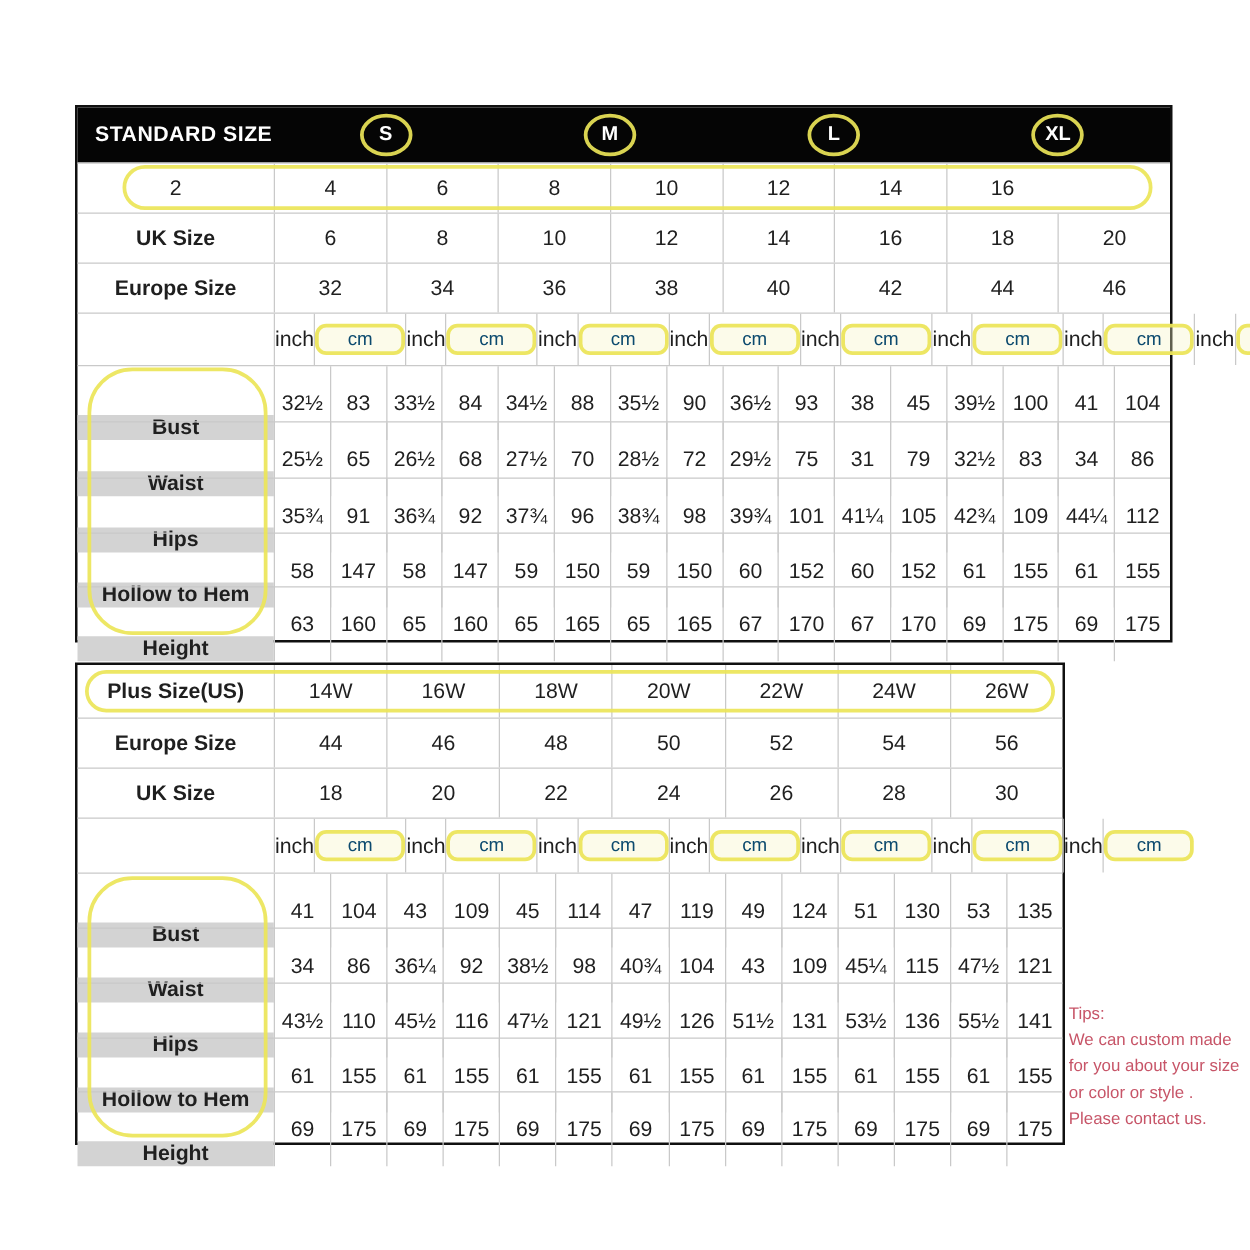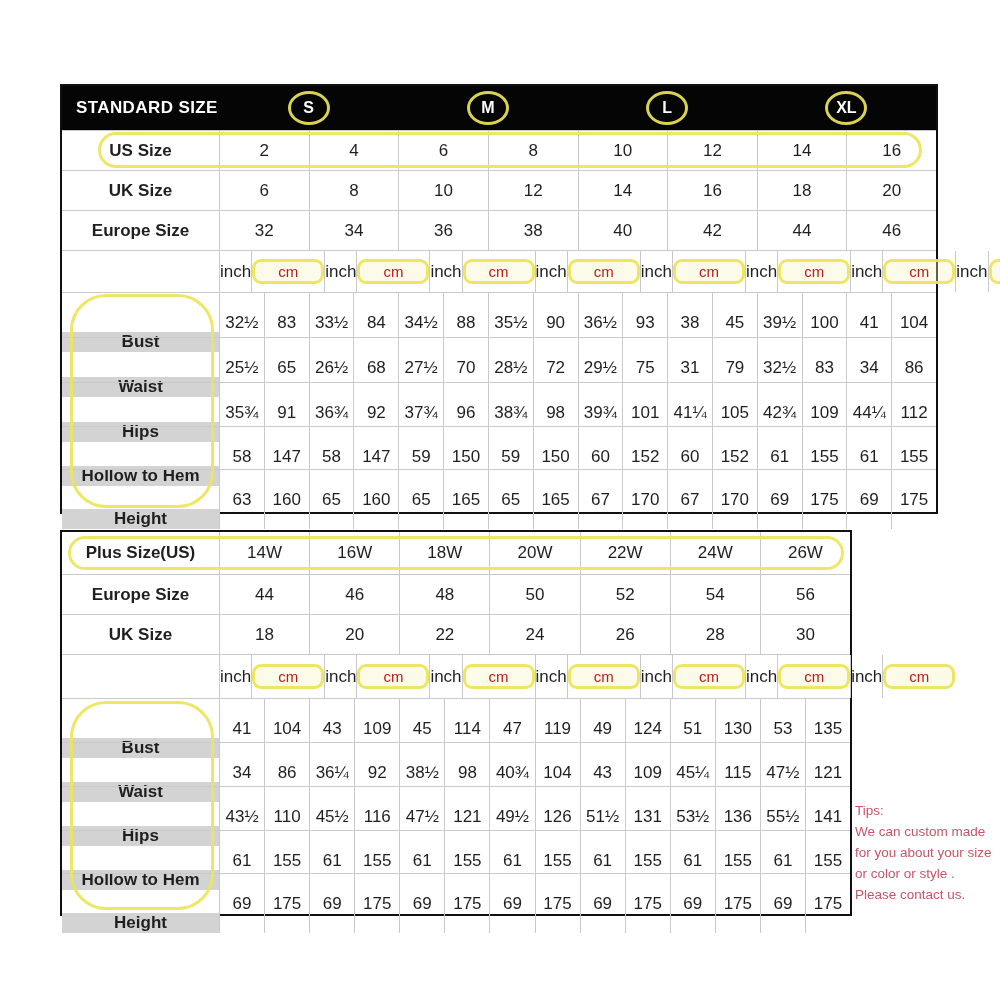--- a/index.html
+++ b/index.html
@@ -34,21 +34,21 @@
   .thead .ttl{justify-content:flex-start;padding-left:14px;font-weight:bold;
     font-size:17px;letter-spacing:.4px;}
   .size-circle{display:inline-flex;align-items:center;justify-content:center;
     min-width:42px;height:34px;padding:0 6px;border:3px solid var(--yellow);
     border-radius:50%;color:#fff;font-weight:bold;font-size:16px;}
 
   .lbl{font-weight:bold;font-size:15.5px;color:#111;}
   .grey{background:var(--labelbg);margin-top:39px;}
   .unit{font-size:15px;color:#2a2a2a;}
   .cm-badge{display:inline-block;padding:1px 23px;border:3px solid var(--yellow);
-    border-radius:9px;background:var(--yellow-soft);font-size:15px;color:#b91c1c;}
+    border-radius:9px;background:var(--yellow-soft);font-size:15px;color:#0c4a6e;}
 
   .hl{position:absolute;border:3px solid var(--yellow);pointer-events:none;z-index:5;}
 
   #tips{position:absolute;left:855px;top:800px;width:150px;color:var(--tipred);
     font-size:13.5px;line-height:21px;}
   #tips .tline{white-space:nowrap;}
 </style>
 </head>
 <body>
 
@@ -65,21 +65,20 @@
           <span class="size-circle">M</span>
         </div>
         <div>
           <span class="size-circle">L</span>
         </div>
         <div>
           <span class="size-circle">XL</span>
         </div>
       </div>
       <div class="trow cols-8 h40">
-        <div class="lbl">US Size</div>
         <div>2</div>
         <div>4</div>
         <div>6</div>
         <div>8</div>
         <div>10</div>
         <div>12</div>
         <div>14</div>
         <div>16</div>
       </div>
       <div class="trow cols-8 h40">

